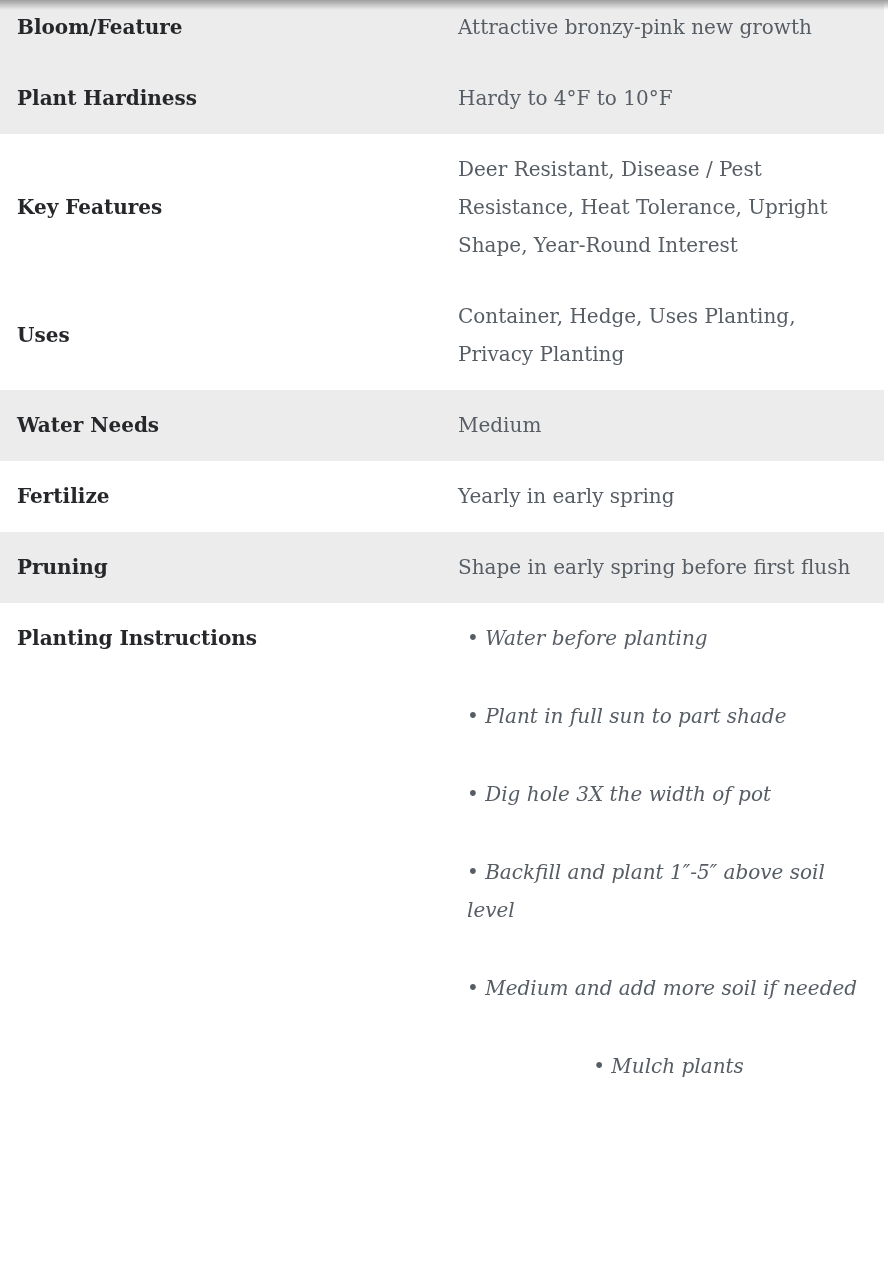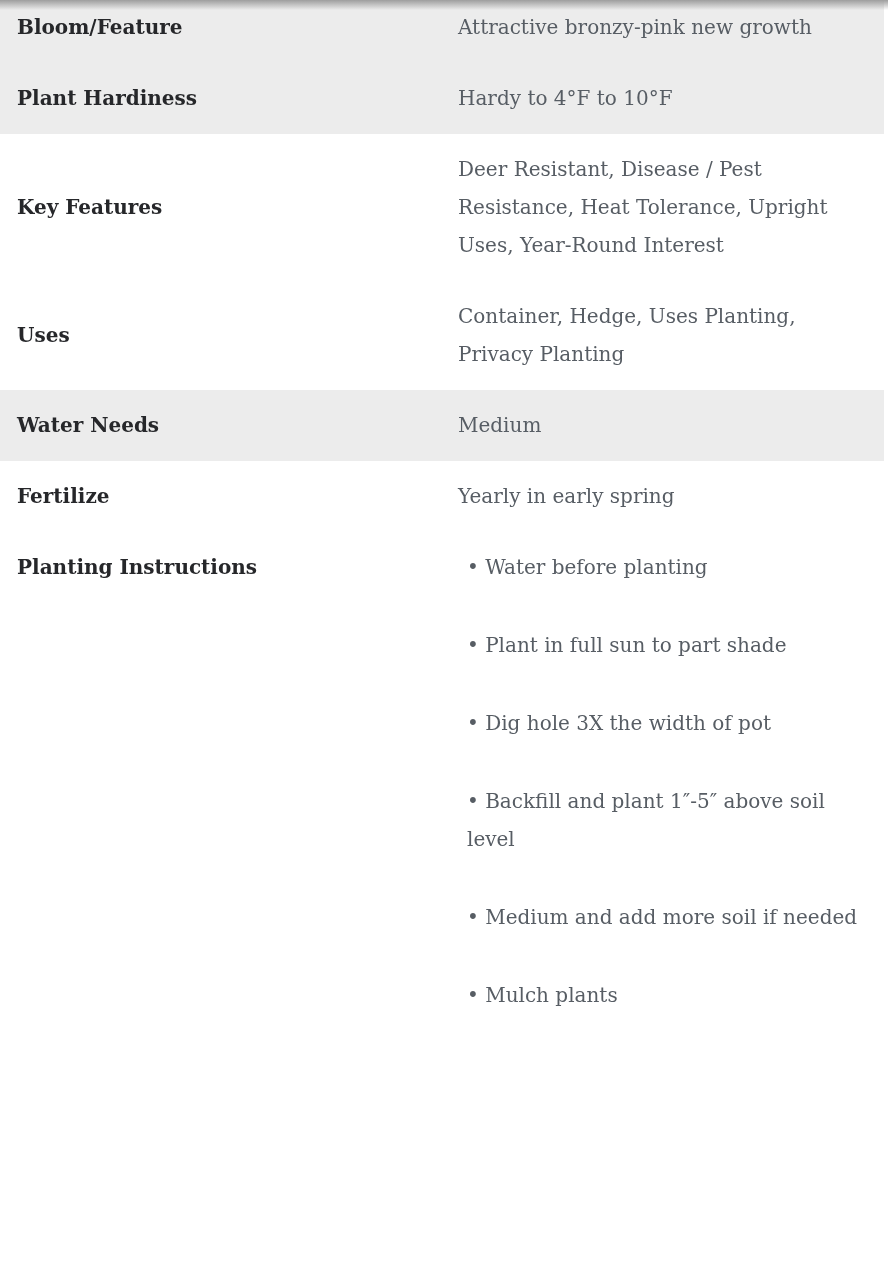--- a/index.html
+++ b/index.html
@@ -60,22 +60,23 @@
     color: var(--value-color);
     padding-right: 14px;
   }
   tr.row-top th.cell-label,
   tr.row-top td.cell-value {
     vertical-align: top;
   }
   td.cell-value p.bullet-item {
     margin: 0 0 40px 0;
     padding-left: 9px;
+    font-style: italic;
   }
-  td.cell-value p.bullet-item:last-child { margin-bottom: 0; }
+  td.cell-value p.bullet-item:last-child { margin-bottom: 0; text-align: center; }
   td.cell-value p.bullet-item::before { content: "\2022\00a0"; }
 </style>
 </head>
 <body>
 
 <div class="top-shadow"></div>
 
 <table class="spec-table">
   <colgroup>
       <col class="c1">
@@ -88,39 +89,43 @@
   </tr>
 
 
   <tr class="row-shaded">
     <th class="cell-label">Plant Hardiness</th>
     <td class="cell-value">Hardy to 4°F to 10°F</td>
   </tr>
 
   <tr class="row-plain">
     <th class="cell-label">Key Features</th>
-    <td class="cell-value">Deer Resistant, Disease / Pest Resistance, Heat Tolerance, Upright Uses, Year-Round Interest</td>
+    <td class="cell-value">Deer Resistant, Disease / Pest Resistance, Heat Tolerance, Upright Shape, Year-Round Interest</td>
   </tr>
 
 
   <tr class="row-plain">
     <th class="cell-label">Uses</th>
     <td class="cell-value">Container, Hedge, Uses Planting, Privacy Planting</td>
   </tr>
 
   <tr class="row-shaded">
     <th class="cell-label">Water Needs</th>
     <td class="cell-value">Medium</td>
   </tr>
 
   <tr class="row-plain">
     <th class="cell-label">Fertilize</th>
     <td class="cell-value">Yearly in early spring</td>
   </tr>
 
+  <tr class="row-shaded">
+    <th class="cell-label">Pruning</th>
+    <td class="cell-value">Shape in early spring before first flush</td>
+  </tr>
 
   <tr class="row-plain row-top">
     <th class="cell-label">Planting Instructions</th>
     <td class="cell-value">
           <p class="bullet-item">Water before planting</p>
           <p class="bullet-item">Plant in full sun to part shade</p>
           <p class="bullet-item">Dig hole 3X the width of pot</p>
           <p class="bullet-item">Backfill and plant 1″-5″ above soil level</p>
           <p class="bullet-item">Medium and add more soil if needed</p>
           <p class="bullet-item">Mulch plants</p>

